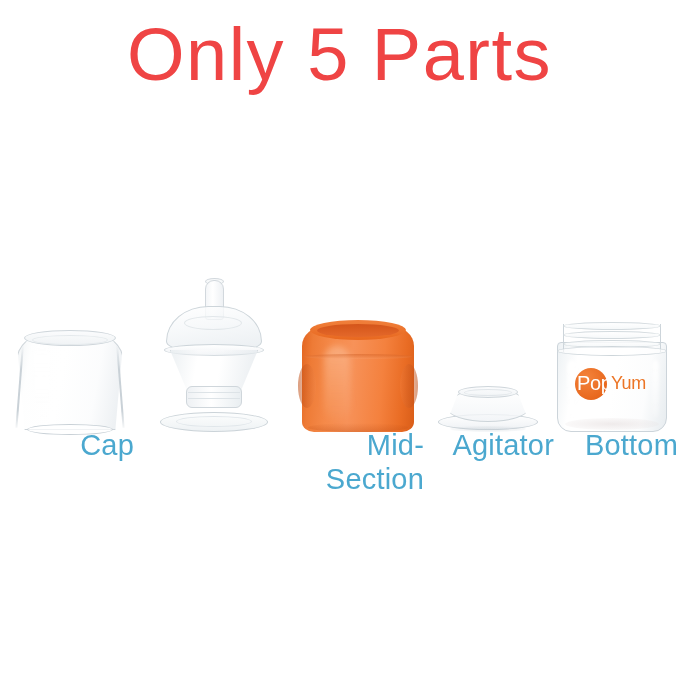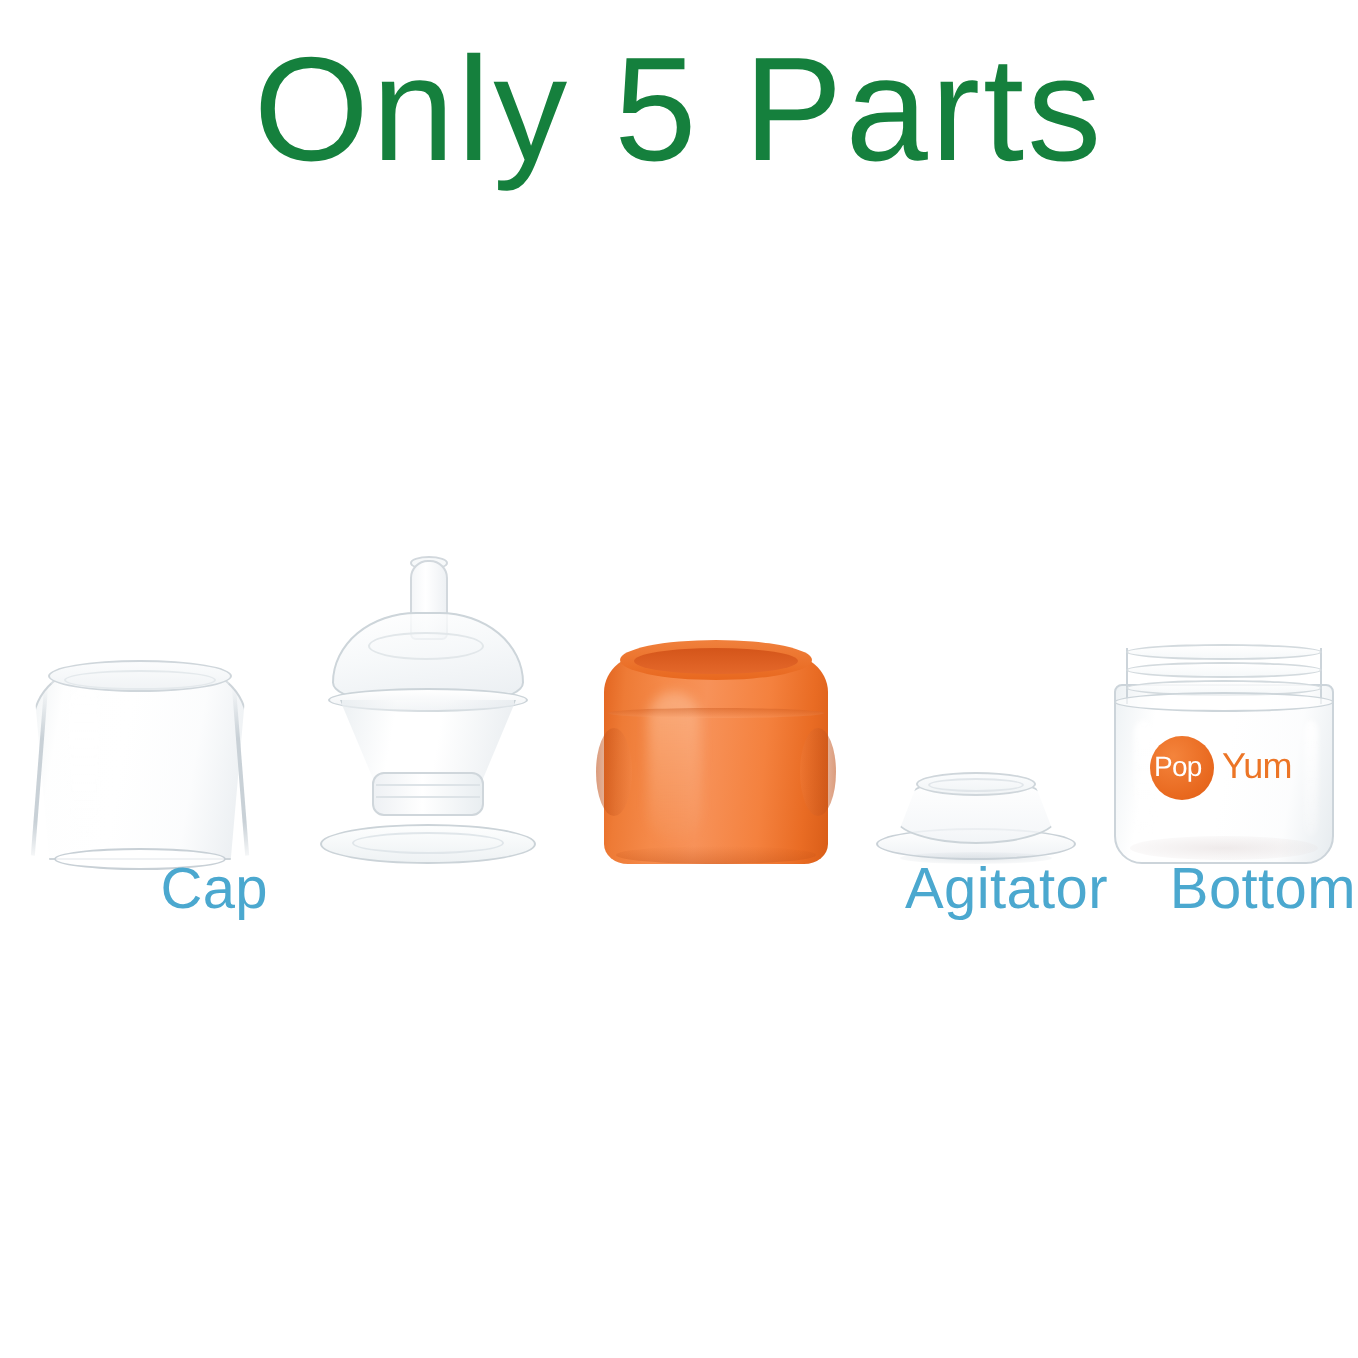--- a/index.html
+++ b/index.html
@@ -26,21 +26,21 @@
   .title {
     position: absolute;
     left: 0;
     top: 18px;
     width: 679px;
     text-align: center;
     font-family: "Liberation Sans", sans-serif;
     font-size: 74px;
     font-weight: 300;
     letter-spacing: 1.5px;
-    color: #15803d;
+    color: #ef4444;
     line-height: 1;
     white-space: nowrap;
   }
 
   
   .parts-row {
     position: absolute;
     left: 0;
     top: 262px;
     width: 679px;
@@ -438,21 +438,21 @@
     left: 0; top: 0;
     width: 32px; height: 32px;
     border-radius: 50%;
     background: radial-gradient(circle at 36% 32%, #f4843c, #e8681e 70%, #dd5d16 100%);
   }
   .logo-pop {
     position: absolute;
     left: 2px; top: 5px;
     width: 40px;
     font-family: "Liberation Sans", sans-serif;
-    font-size: 14px;
+    font-size: 20px;
     font-weight: 400;
     color: #ffffff;
     line-height: 21px;
     letter-spacing: -0.4px;
   }
   .logo-yum {
     position: absolute;
     left: 36px; top: 5px;
     font-family: "Liberation Sans", sans-serif;
     font-size: 18px;
@@ -529,17 +529,18 @@
         <div class="logo-circle"></div>
         <div class="logo-pop">Pop</div>
         <div class="logo-yum">Yum</div>
       </div>
     </div>
 
   </div>
 
   <div class="labels-row">
     <div class="label" style="left:6px; width:128px;">Cap</div>
+    <div class="label" style="left:292px; width:132px;">Mid-Section</div>
     <div class="label" style="left:556px; width:122px;">Bottom</div>
     <div class="label" style="left:424px; width:130px;">Agitator</div>
   </div>
 
 </div>
 
 </body></html>

